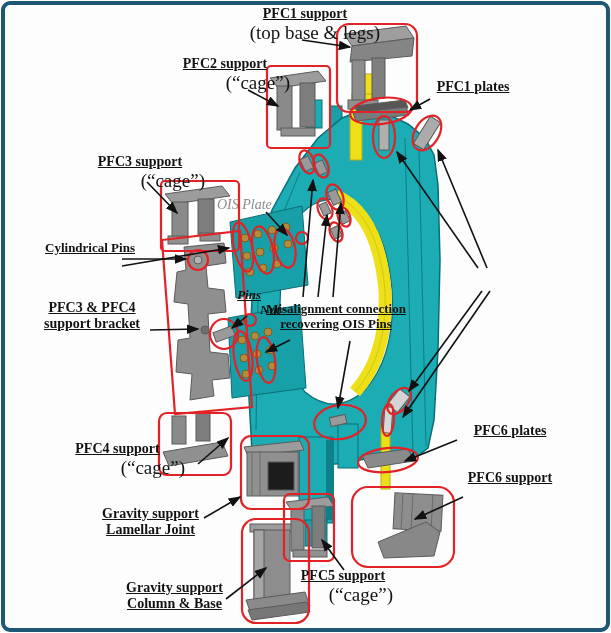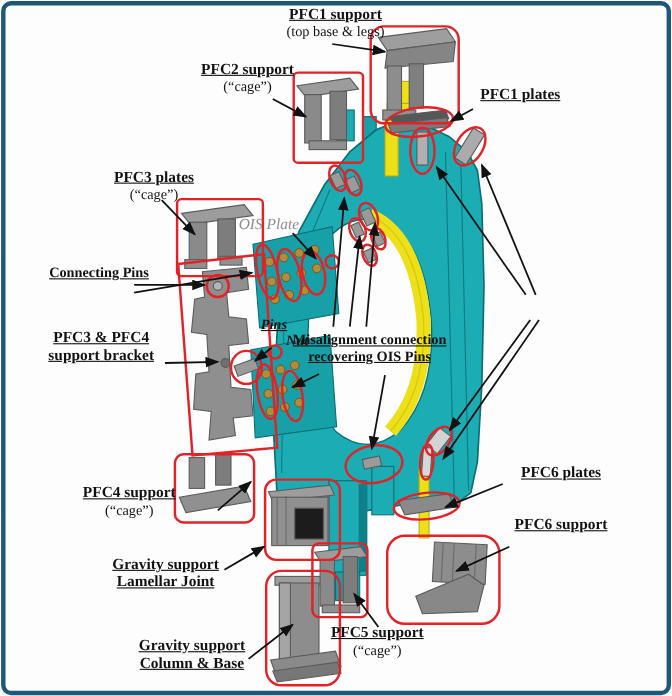--- a/index.html
+++ b/index.html
@@ -2,21 +2,21 @@
 <html><head>
 <meta charset="utf-8">
 <style>
   html,body{margin:0;padding:0;background:#fff;}
   #stage{position:relative;width:611px;height:633px;background:#FDFDFD;overflow:hidden;
          font-family:"Liberation Serif",serif;border-radius:12px;}
   .frame{position:absolute;inset:1px;border:4px solid #1F5876;border-radius:9px;pointer-events:none;}
   svg{position:absolute;left:0;top:0;}
   .lbl{position:absolute;color:#121212;text-align:center;line-height:1.12;white-space:nowrap;}
   .lbl .t{font-weight:bold;font-size:14px;text-decoration:underline;display:block;}
-  .lbl .s{font-size:13px;display:block;}
+  .lbl .s{font-size:19px;display:block;text-align:right;}
   .lbl.small .t{font-size:13px;}
   .lbl.left{text-align:right;font-style:italic;}
   .lbl.gray{color:#8C8C8C;font-size:14px;font-weight:normal;}
   .nou{text-decoration:none !important;margin-left:44px;}
 </style>
 </head>
 <body>
 
 <div id="stage">
 
@@ -271,30 +271,30 @@
   <div class="lbl" style="left:160px;top:56px;width:130px;">
     <span class="t">PFC2 support</span>
     <span class="s">(“cage”)</span>
   </div>
 
   <div class="lbl" style="left:413px;top:79px;width:120px;">
     <span class="t">PFC1 plates</span>
   </div>
 
   <div class="lbl" style="left:75px;top:154px;width:130px;">
-    <span class="t">PFC3 plates</span>
+    <span class="t">PFC3 support</span>
     <span class="s">(“cage”)</span>
   </div>
 
   <div class="lbl gray left" style="left:217px;top:197px;">
     <span>OIS Plate</span>
   </div>
 
   <div class="lbl small" style="left:25px;top:241px;width:130px;">
-    <span class="t">Connecting Pins</span>
+    <span class="t">Cylindrical Pins</span>
   </div>
 
   <div class="lbl" style="left:27px;top:300px;width:130px;">
     <span class="t">PFC3 &amp; PFC4</span>
     <span class="t">support bracket</span>
   </div>
 
   <div class="lbl left small" style="left:216px;top:288px;width:45px;">
     <span class="t">Pins</span>
     <span class="t nou">Nut</span>

